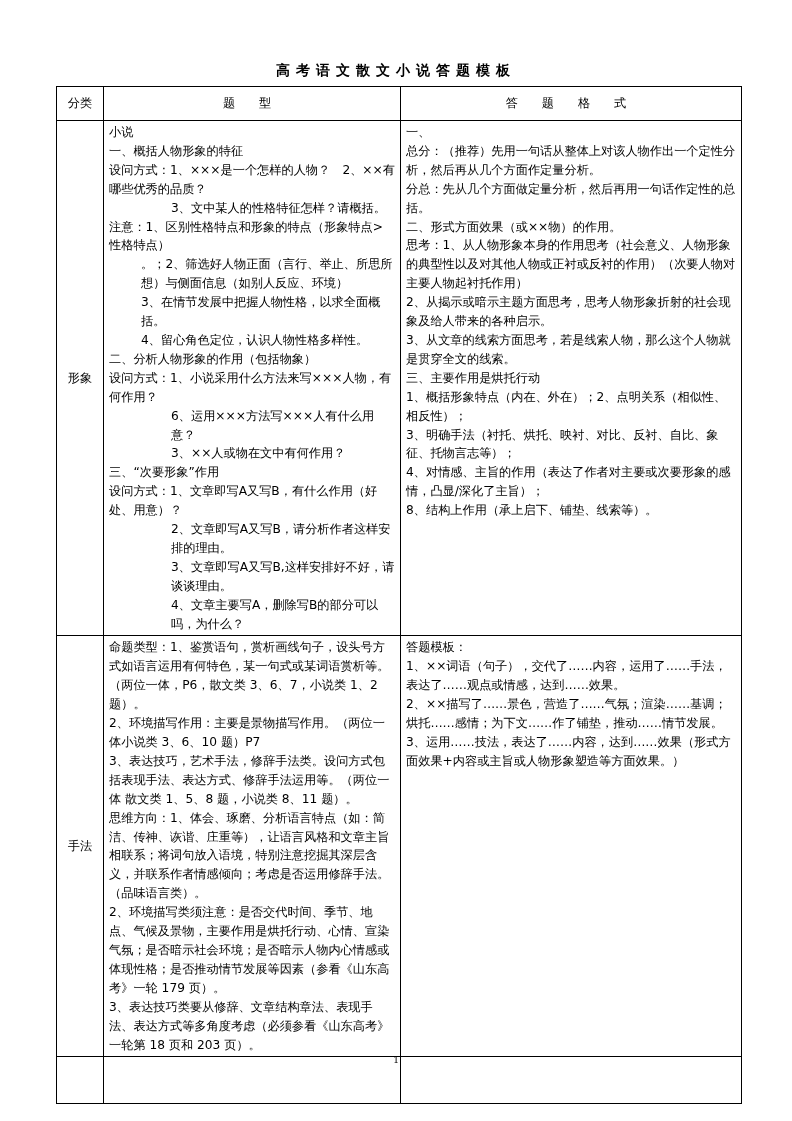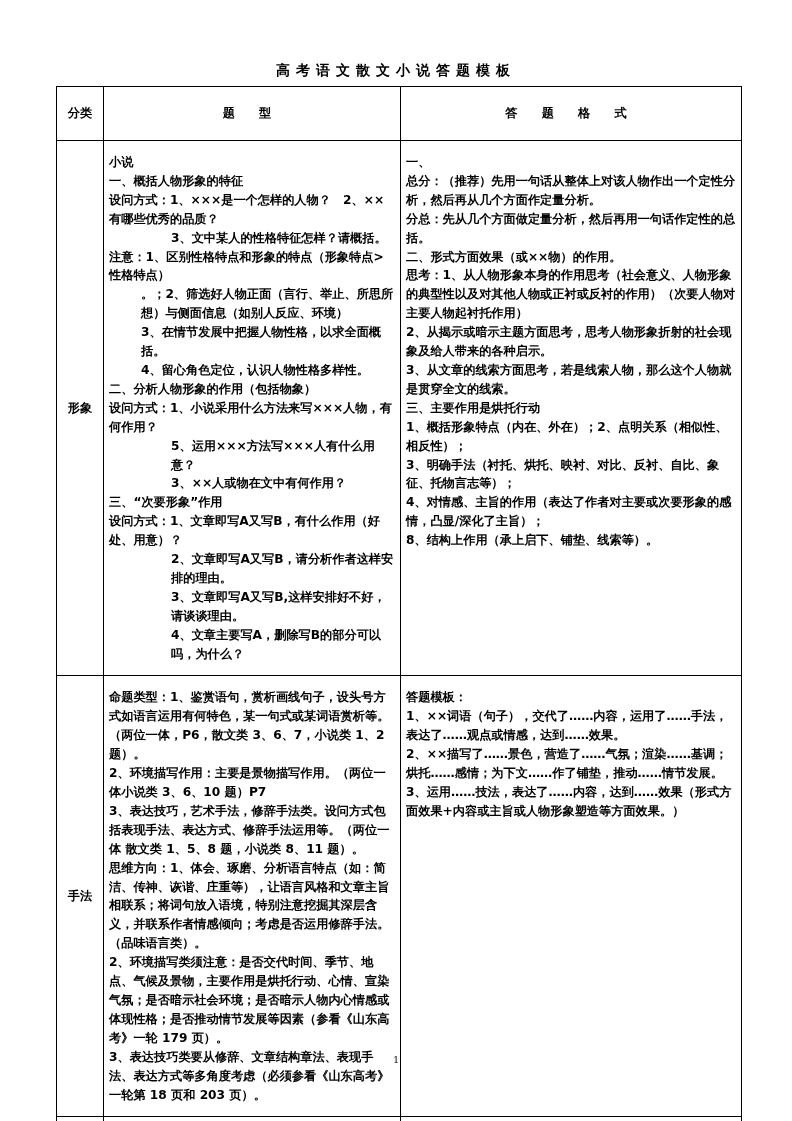--- a/index.html
+++ b/index.html
@@ -1,19 +1,19 @@
 <!DOCTYPE html>
 <html><head>
 <meta charset="utf-8">
 <style>
   html, body { margin:0; padding:0; background:#ffffff; }
   body { width:792px; height:1121px; position:relative; font-family:"DejaVu Serif", serif; color:#000; overflow:hidden; }
   .title { position:absolute; left:0; width:792px; top:62px; text-align:center; font-family:"DejaVu Sans", sans-serif; font-weight:bold; font-size:14px; letter-spacing:6px; }
   table.main { position:absolute; left:56px; top:86px; width:685px; border-collapse:collapse; table-layout:fixed; }
-  table.main td { border:1.3px solid #000; vertical-align:top; padding:12px 5px; font-size:12.2px; line-height:18.9px; font-weight:bold; font-family:"DejaVu Sans", sans-serif; word-break:break-all; }
+  table.main td { border:1.3px solid #000; vertical-align:top; padding:2px 5px; font-size:12.2px; line-height:18.9px; font-weight:normal; font-family:"DejaVu Sans", sans-serif; word-break:break-all; }
   table.main td.hdr { height:29px; vertical-align:middle; text-align:center; }
   td.hdr span { letter-spacing:10px; }
   td.cat { vertical-align:middle !important; text-align:center; }
   .center { text-align:left; }
   .indent2 { padding-left:62px; }
   .indent3 { padding-left:32px; }
   .pagenum { position:absolute; top:1055px; left:0; width:792px; text-align:center; font-size:9px; font-family:"DejaVu Serif", serif; }
   p { margin:0; }
 </style>
 </head>
@@ -40,21 +40,21 @@
       <p class="center">小说</p>
       <p>一、概括人物形象的特征</p>
       <p>设问方式：1、×××是一个怎样的人物？　2、××有哪些优秀的品质？</p>
       <p class="indent2">3、文中某人的性格特征怎样？请概括。</p>
       <p>注意：1、区别性格特点和形象的特点（形象特点&gt;性格特点）</p>
       <p class="indent3">。；2、筛选好人物正面（言行、举止、所思所想）与侧面信息（如别人反应、环境）</p>
       <p class="indent3">3、在情节发展中把握人物性格，以求全面概括。</p>
       <p class="indent3">4、留心角色定位，认识人物性格多样性。</p>
       <p>二、分析人物形象的作用（包括物象）</p>
       <p>设问方式：1、小说采用什么方法来写×××人物，有何作用？</p>
-      <p class="indent2">5、运用×××方法写×××人有什么用意？</p>
+      <p class="indent2">6、运用×××方法写×××人有什么用意？</p>
       <p class="indent2">3、××人或物在文中有何作用？</p>
       <p>三、“次要形象”作用</p>
       <p>设问方式：1、文章即写A又写B，有什么作用（好处、用意）？</p>
       <p class="indent2">2、文章即写A又写B，请分析作者这样安排的理由。</p>
       <p class="indent2">3、文章即写A又写B,这样安排好不好，请谈谈理由。</p>
       <p class="indent2">4、文章主要写A，删除写B的部分可以吗，为什么？</p>
     </td>
     <td>
       <p>一、</p>
       <p>总分：（推荐）先用一句话从整体上对该人物作出一个定性分析，然后再从几个方面作定量分析。</p>

